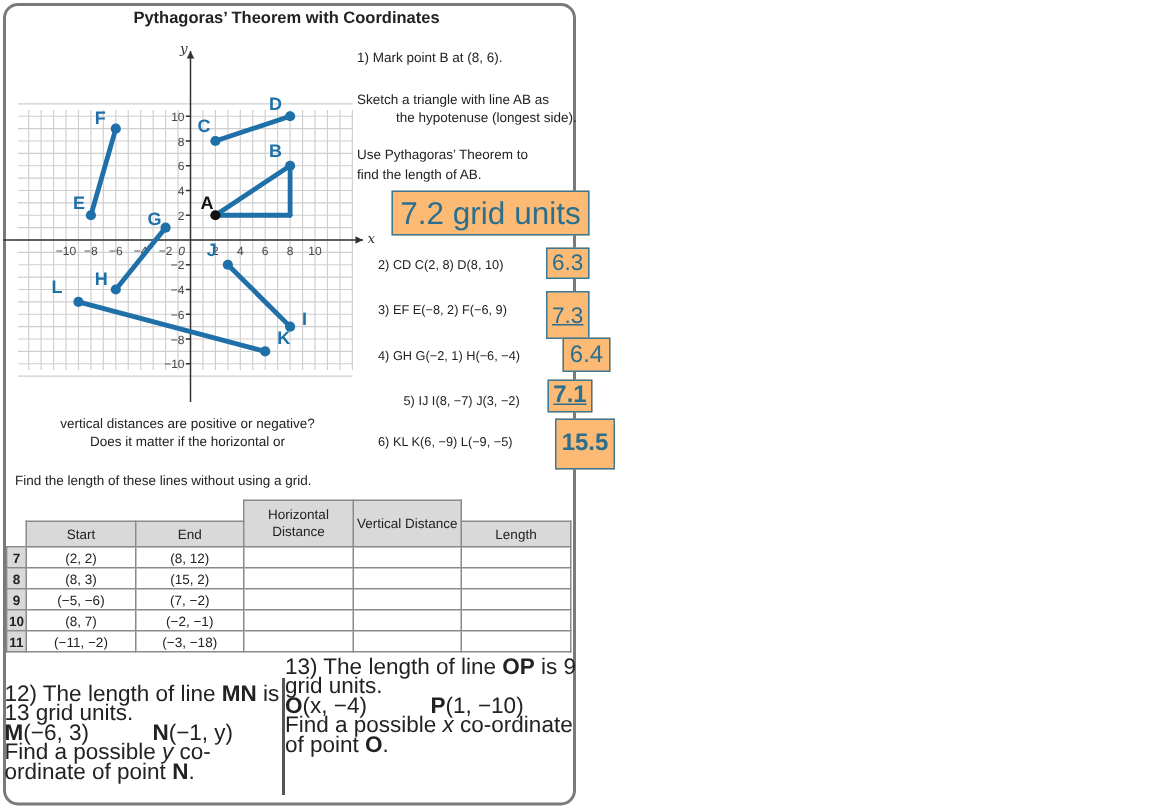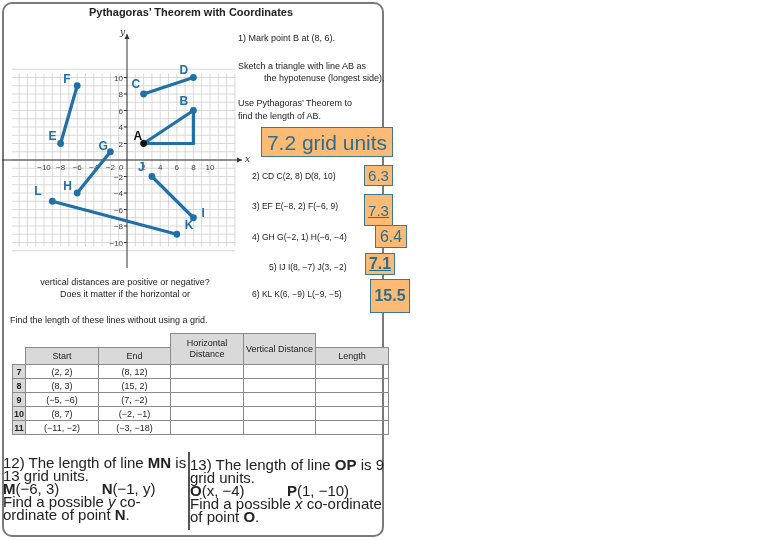--- a/index.html
+++ b/index.html
@@ -22,21 +22,21 @@
     .answer-box {
       position: absolute; border: 1.5px solid #3b7a95; background: #fdba74;
       color: #2b6f8f; text-align: center; line-height: 1; 
       display: flex; align-items: center; justify-content: center;
     }
     .q-line { position: absolute; font-size: 8.5px; color: #222; white-space: nowrap; }
 
     .center-text { position: absolute; text-align: center; font-size: 9px; line-height: 12px; color: #222; }
 
     table.dist {
-      position: absolute; left: 12px; top: 333px; border-collapse: collapse; font-size: 9px; padding-left: 24px;
+      position: absolute; left: 4px; top: 333px; border-collapse: collapse; font-size: 9px; padding-left: 24px;
     }
     table.dist td, table.dist th {
       border: 1.5px solid #8a8a8a; height: 14px; text-align: center; font-weight: normal; color: #222;
       padding: 0;
     }
     table.dist th.hdr { background: #d9d9d9; }
     table.dist th.blank { border: none; background: transparent; }
     table.dist td.num { background: #d9d9d9; font-weight: bold; width: 13px; }
 
     .divider-v { position: absolute; width: 1.5px; background: #555; }
@@ -270,21 +270,21 @@
 <div class="bottom-q" style="left:3px; top:456px; width:185px;">
   <div><span>12) The length of line </span><span class="bold">MN</span><span> is 13 grid units.</span></div>
   <div>
     <span class="bold">M</span><span>(−6, 3)</span>
     <span style="display:inline-block; width:34px;"></span>
     <span class="bold">N</span><span>(−1, y)</span>
   </div>
   <div><span>Find a possible </span><span class="ital">y</span><span> co-ordinate of point </span><span class="bold">N</span><span>.</span></div>
 </div>
 
-<div class="bottom-q" style="left:190px; top:458px; width:200px;">
+<div class="bottom-q" style="left:190px; top:438px; width:200px;">
   <div><span>13) The length of line </span><span class="bold">OP</span><span> is 9 grid units.</span></div>
   <div>
     <span class="bold">O</span><span>(x, −4)</span>
     <span style="display:inline-block; width:34px;"></span>
     <span class="bold">P</span><span>(1, −10)</span>
   </div>
   <div><span>Find a possible </span><span class="ital">x</span><span> co-ordinate of point </span><span class="bold">O</span><span>.</span></div>
 </div>
 
 </body></html>

